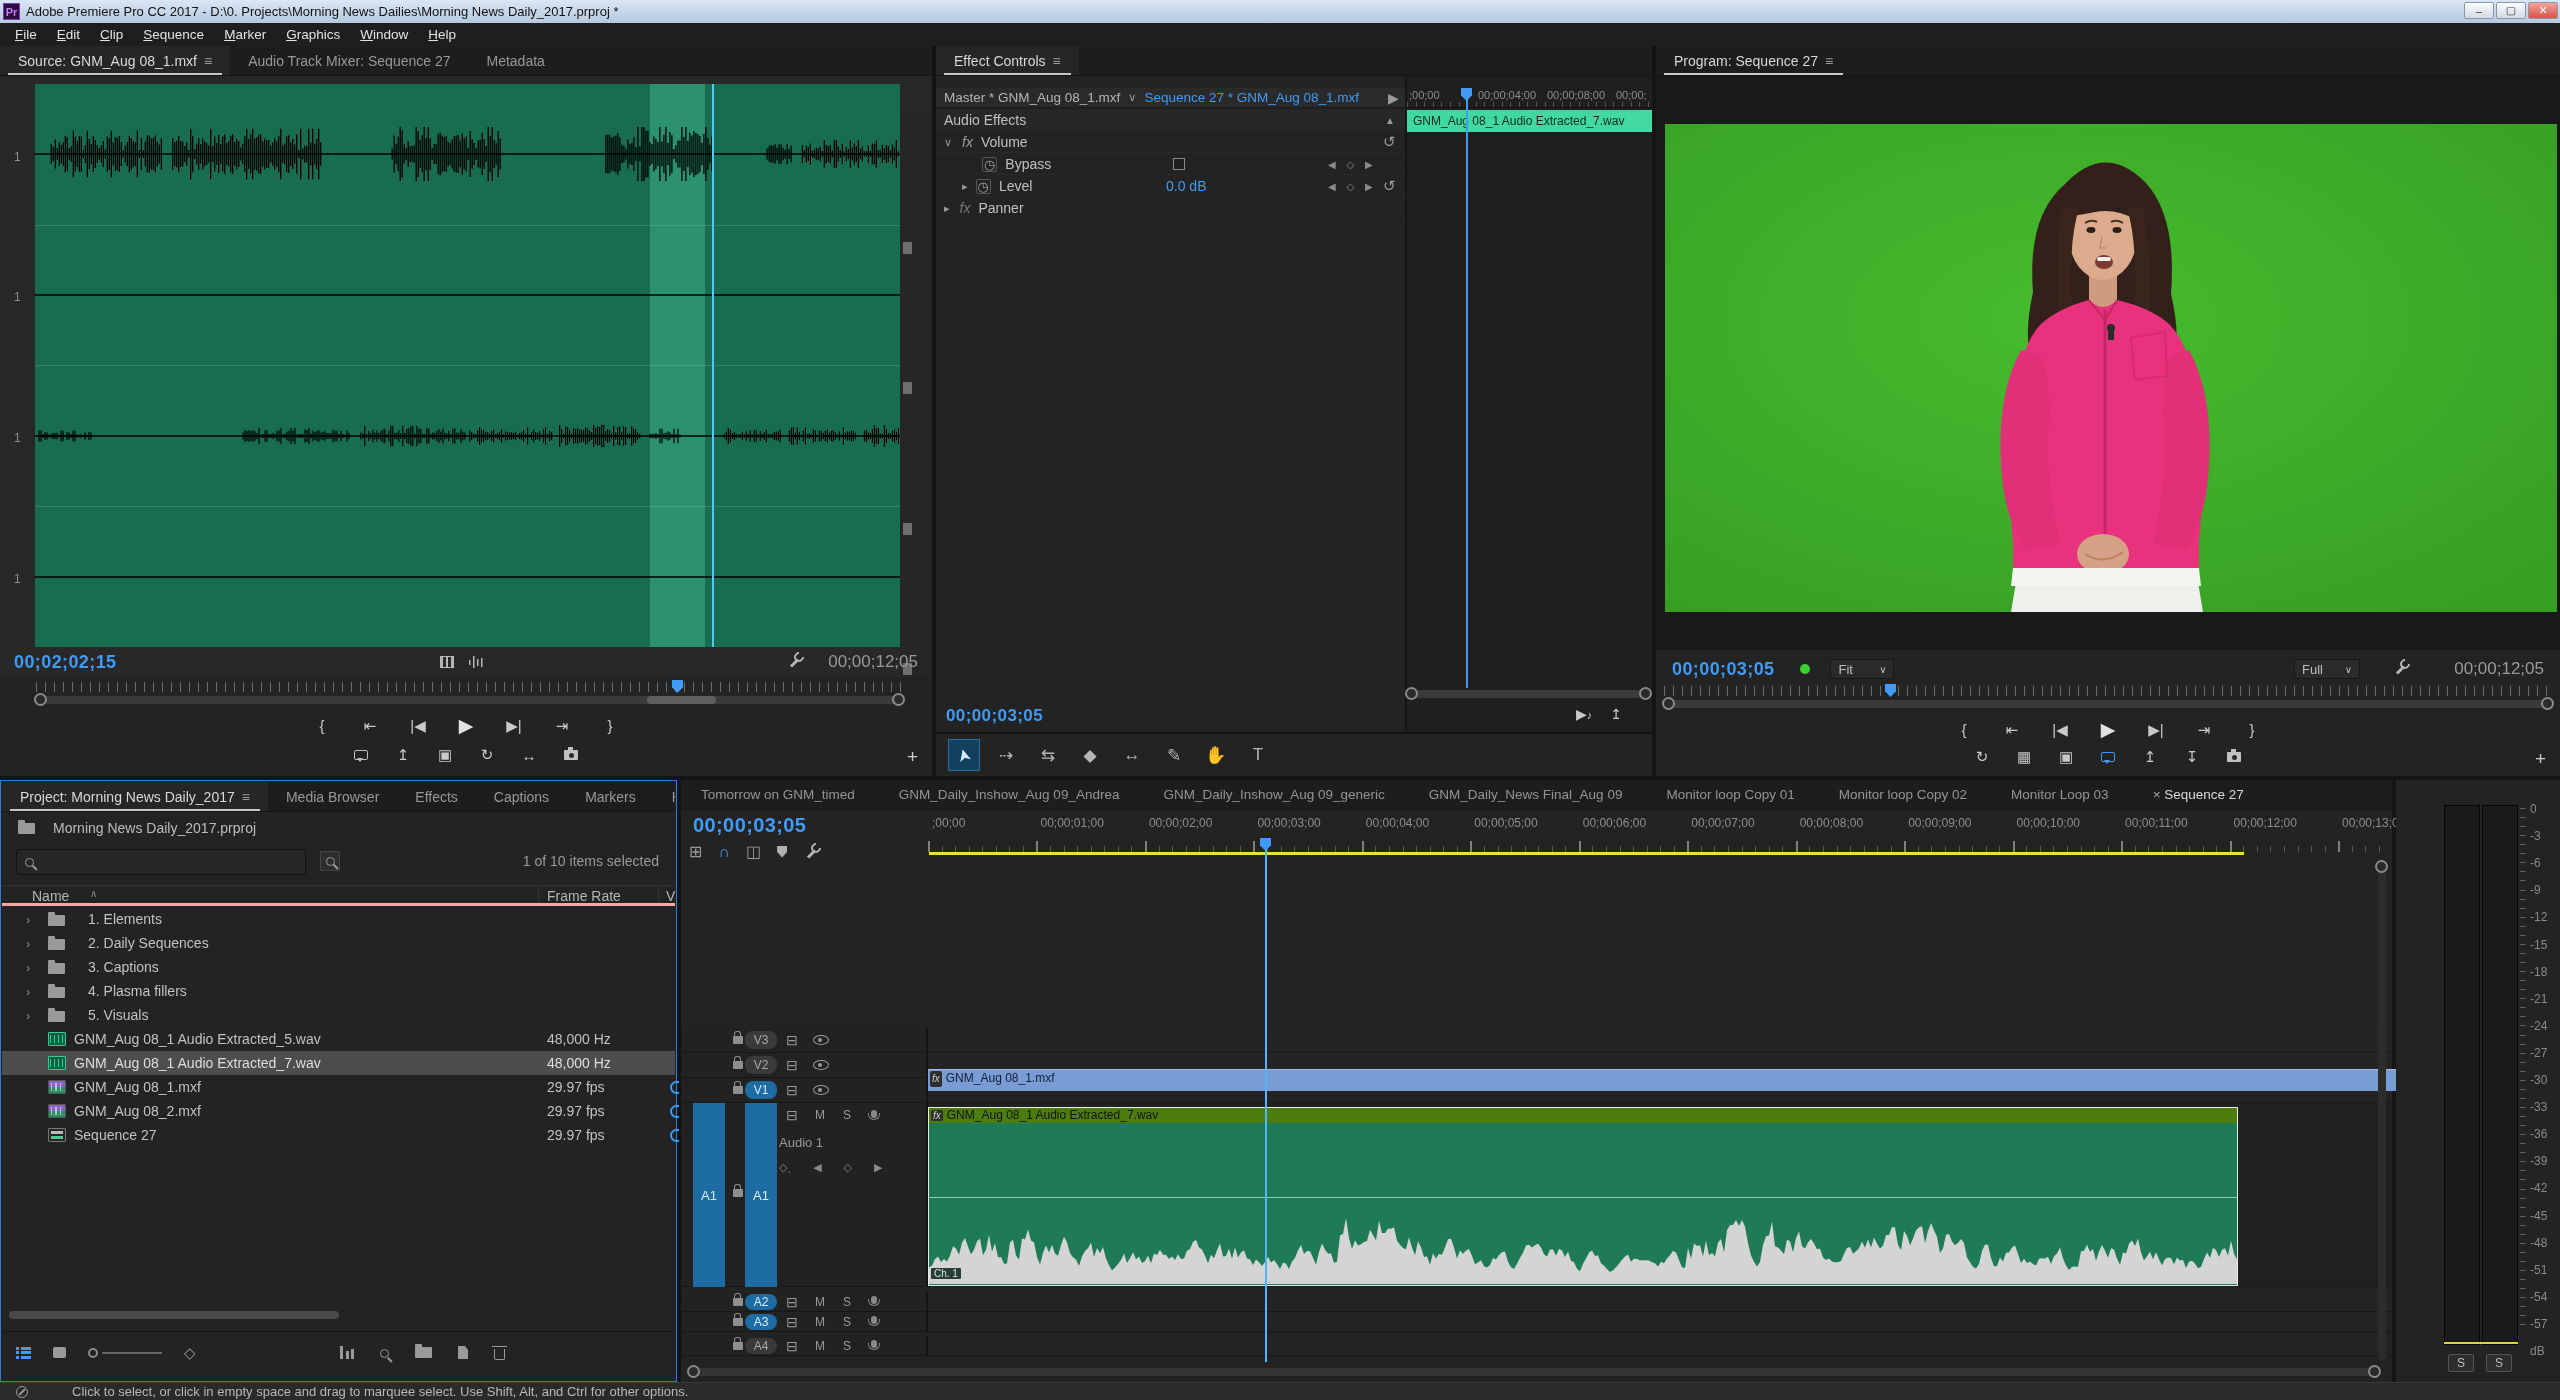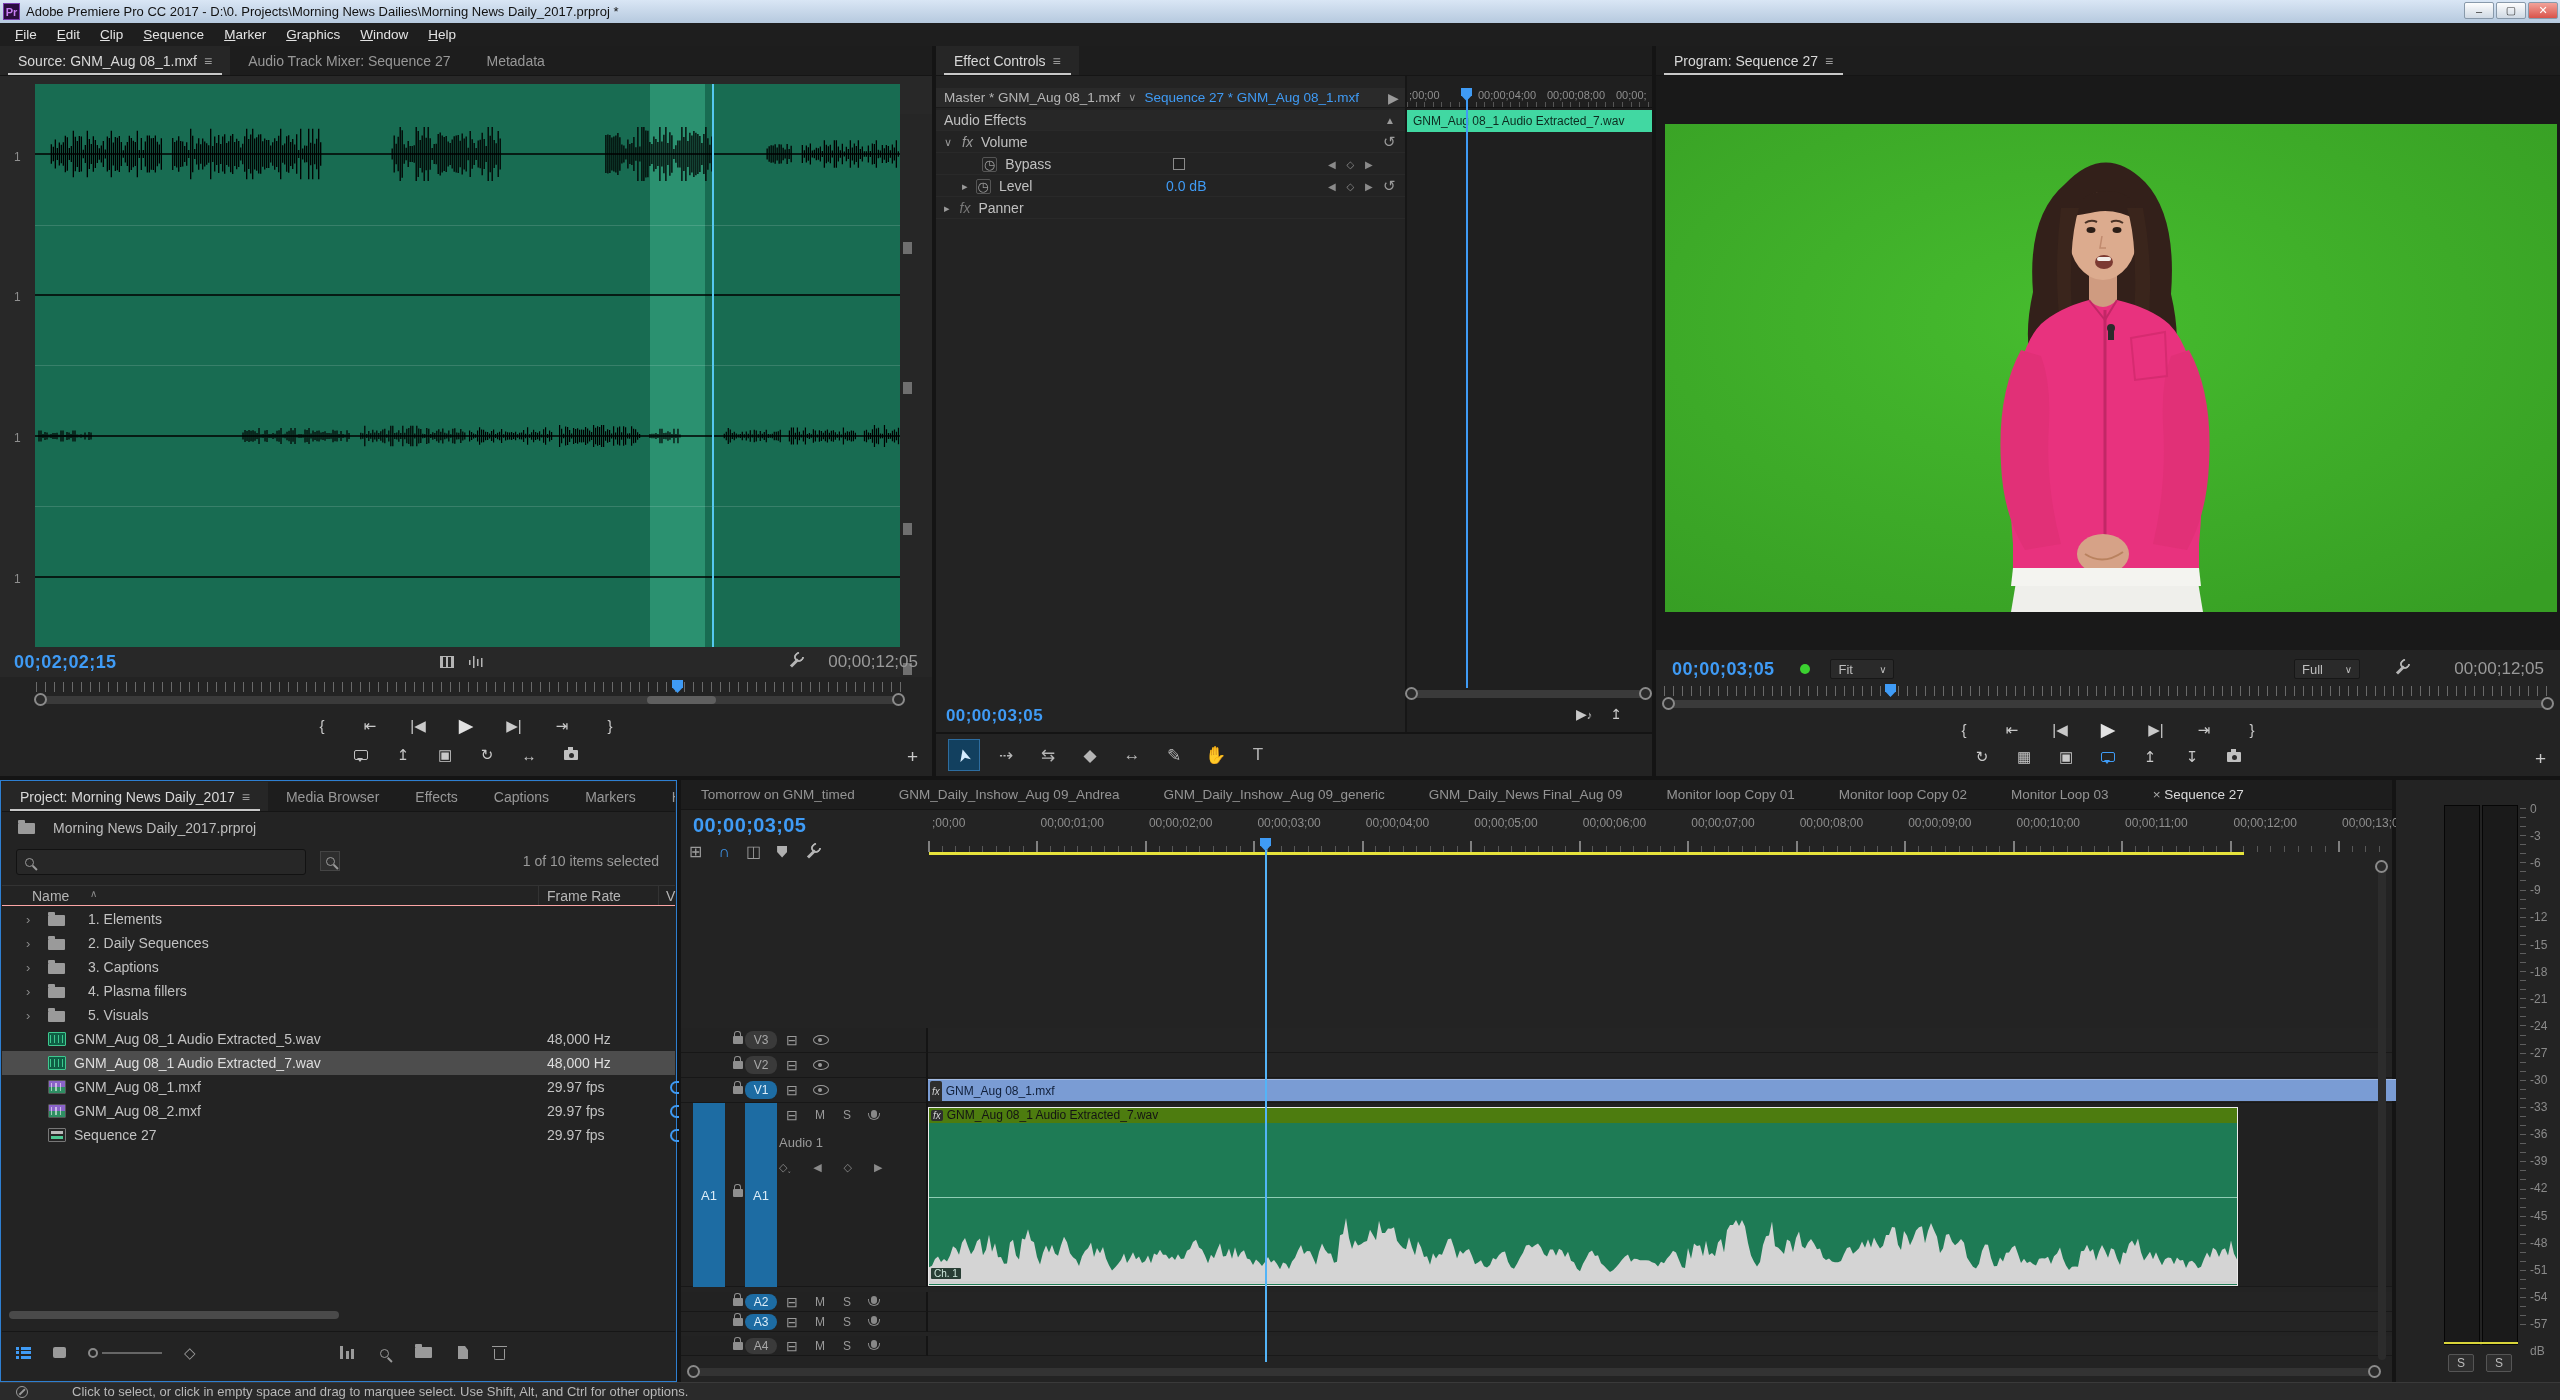--- a/index.html
+++ b/index.html
@@ -98,21 +98,21 @@
   .pname{position:absolute;white-space:nowrap;}
   .prate{position:absolute;left:545px;}
   .usagedot{position:absolute;left:668px;width:9px;height:13px;border-radius:7px 0 0 7px;border:2px solid #3f9bf5;border-right:none;}
   .fileicon{position:absolute;left:46px;width:18px;height:14px;border-radius:1px;}
   .fileicon.audio{background:#0f5f45;border:1px solid #3ec98f;}
   .fileicon.audio::after{content:"";position:absolute;inset:2px 1px;background:repeating-linear-gradient(90deg,#3ec98f 0 1.5px,transparent 1.5px 4px);}
   .fileicon.video{background:linear-gradient(#8a63c9 0 50%,#2e8f63 50% 100%);border:1px solid #555;}
   .fileicon.video::after{content:"";position:absolute;inset:2px;background:repeating-linear-gradient(90deg,rgba(255,255,255,.55) 0 1.5px,transparent 1.5px 4.5px);}
   .fileicon.sequence{background:#262626;border:1px solid #777;}
   .fileicon.sequence::after{content:"";position:absolute;inset:2px;background:linear-gradient(#bbb,#bbb) 0 0/100% 3px,linear-gradient(#4ec993,#4ec993) 0 5px/100% 3px,linear-gradient(#bbb,#bbb) 0 10px/60% 2px;background-repeat:no-repeat;}
-  .colheadline{position:absolute;left:1px;right:1px;height:21px;border-top:1px solid #333;border-bottom:1px solid #fca5a5;color:#b5b5b5;}
+  .colheadline{position:absolute;left:1px;right:1px;height:21px;border-top:1px solid #333;border-bottom:3px solid #fca5a5;color:#b5b5b5;}
   
   .tltab{padding:0 0;color:#949494;font-size:13.5px;white-space:nowrap;}
   .tltab.active{color:#dadada;}
   .tl-ruler{position:absolute;left:247px;top:32px;width:1464px;height:40px;color:#8e8e8e;font-size:12px;}
   .tl-ruler::before{content:"";position:absolute;left:0;right:0;bottom:0;height:6px;background:repeating-linear-gradient(90deg,#585858 0 1px,transparent 1px 13.56px);}
   .tl-ruler::after{content:"";position:absolute;left:0;right:0;bottom:0;height:11px;background:repeating-linear-gradient(90deg,#808080 0 2px,transparent 2px 108.46px);}
   .rlabel{position:absolute;top:4px;}
   .trkhead{position:absolute;left:0;width:247px;background:#222;border-bottom:1px solid #171717;border-right:2px solid #141414;display:flex;align-items:center;}
   .tbox{position:absolute;left:64px;width:32px;height:18px;background:#3a3a3a;color:#a8a8a8;font-size:12px;display:flex;align-items:center;justify-content:center;border-radius:8px;}
   .tbox.on{background:#1d6ca3;color:#dcedf8;}
@@ -635,21 +635,21 @@
     </div>
 
     <div class="tlane" style="top:248px;height:25px;"></div>
     <div class="tlane" style="top:273px;height:25px;"></div>
     <div class="tlane" style="top:298px;height:25px;"></div>
     <div class="tlane" style="top:323px;height:184px;background:#212121;"></div>
     <div class="tlane" style="top:512px;height:20px;"></div>
     <div class="tlane" style="top:532px;height:20px;"></div>
     <div class="tlane" style="top:556px;height:20px;"></div>
 
-    <div class="vclip" style="left:247px;top:299px;width:1472px;height:22px;line-height:22px;">
+    <div class="vclip" style="left:247px;top:289px;width:1472px;height:22px;line-height:16px;">
       <span class="fxbadge">fx</span><span>GNM_Aug 08_1.mxf</span>
     </div>
     <div class="aclip" style="left:247px;top:327px;width:1310px;height:179px;">
       <div class="title"><span class="fxbadge">fx</span><span>GNM_Aug 08_1 Audio Extracted_7.wav</span></div>
       <div style="position:absolute;left:0;right:0;top:89px;height:1px;background:#8fcdb4;"></div>
       <svg id="tlwavesvg" width="1308" height="86" style="position:absolute;left:0;top:90px;">
         <path id="tlwavepath" fill="#d4d4d4" stroke="none" d="M0 86L0 69.3L3 67.8L6 61.1L9 58.5L12 63.9L15 61.0L18 63.4L21 57.5L24 48.3L27 50.6L30 56.7L33 44.5L36 40.1L39 48.5L42 56.2L45 51.7L48 43.3L51 40.4L54 57.2L57 51.8L60 36.7L63 53.7L66 45.2L69 59.2L72 59.0L75 65.8L78 65.4L81 44.5L84 41.7L87 57.6L90 61.4L93 40.5L96 41.4L99 31.2L102 42.4L105 44.3L108 59.0L111 66.6L114 54.8L117 47.5L120 54.6L123 46.7L126 55.6L129 57.8L132 47.2L135 38.8L138 44.2L141 55.2L144 59.3L147 61.5L150 67.9L153 58.2L156 52.9L159 50.3L162 44.5L165 58.9L168 49.9L171 55.3L174 49.0L177 60.5L180 67.2L183 72.4L186 69.5L189 66.0L192 62.1L195 55.6L198 65.1L201 60.3L204 54.3L207 61.3L210 58.4L213 64.9L216 63.2L219 57.5L222 65.2L225 55.6L228 57.0L231 51.8L234 56.7L237 56.8L240 60.9L243 58.5L246 61.9L249 56.3L252 60.9L255 60.5L258 52.7L261 50.9L264 43.9L267 41.8L270 49.6L273 51.6L276 57.7L279 65.2L282 56.8L285 60.2L288 52.2L291 45.2L294 58.5L297 57.9L300 50.4L303 60.8L306 49.3L309 59.4L312 54.5L315 52.3L318 60.5L321 61.6L324 66.9L327 61.4L330 64.3L333 68.1L336 64.0L339 58.9L342 64.4L345 62.0L348 66.1L351 71.2L354 64.6L357 65.7L360 71.0L363 63.4L366 59.7L369 52.6L372 46.9L375 56.1L378 53.1L381 53.2L384 59.8L387 66.8L390 53.9L393 45.6L396 51.7L399 55.4L402 55.4L405 64.7L408 63.8L411 37.3L414 35.9L417 20.0L420 40.0L423 50.9L426 42.3L429 47.4L432 46.2L435 43.9L438 43.0L441 31.8L444 37.0L447 42.3L450 22.8L453 34.9L456 34.9L459 30.4L462 30.7L465 29.3L468 42.7L471 46.7L474 50.1L477 51.3L480 39.3L483 49.6L486 57.2L489 43.2L492 49.2L495 59.0L498 58.3L501 66.7L504 55.3L507 60.5L510 55.9L513 56.8L516 49.3L519 41.3L522 40.6L525 49.4L528 60.4L531 52.5L534 55.7L537 52.5L540 51.0L543 58.0L546 66.3L549 64.6L552 62.2L555 68.3L558 69.4L561 67.1L564 60.1L567 61.6L570 57.1L573 54.3L576 53.6L579 63.7L582 69.2L585 70.7L588 65.7L591 59.8L594 54.7L597 47.6L600 46.7L603 49.5L606 47.2L609 45.6L612 49.5L615 56.3L618 58.4L621 51.6L624 51.6L627 57.8L630 50.7L633 52.6L636 59.0L639 53.7L642 62.8L645 64.2L648 70.7L651 73.2L654 65.7L657 60.6L660 54.5L663 52.6L666 57.9L669 57.3L672 65.2L675 67.7L678 70.9L681 74.0L684 72.3L687 69.2L690 65.8L693 61.8L696 58.4L699 56.5L702 63.7L705 60.8L708 61.1L711 62.3L714 62.3L717 62.3L720 62.6L723 64.2L726 65.3L729 68.6L732 63.7L735 65.2L738 60.6L741 57.3L744 52.8L747 54.5L750 62.0L753 69.3L756 69.9L759 50.1L762 60.8L765 45.4L768 48.1L771 47.3L774 58.3L777 42.8L780 56.9L783 55.0L786 58.2L789 44.5L792 41.0L795 54.6L798 32.3L801 27.0L804 27.0L807 22.0L810 27.9L813 21.9L816 28.6L819 44.9L822 57.5L825 63.8L828 68.6L831 64.0L834 47.1L837 38.3L840 37.6L843 23.4L846 48.3L849 49.5L852 52.4L855 55.9L858 41.4L861 43.2L864 54.2L867 40.0L870 33.4L873 48.3L876 50.5L879 44.6L882 41.1L885 45.6L888 51.2L891 50.6L894 59.6L897 62.0L900 60.6L903 63.4L906 64.3L909 64.3L912 63.1L915 55.9L918 50.0L921 49.0L924 55.7L927 53.2L930 50.3L933 43.6L936 49.8L939 41.2L942 49.5L945 39.4L948 45.4L951 50.5L954 47.8L957 36.9L960 36.9L963 28.9L966 29.5L969 46.7L972 51.9L975 33.0L978 37.7L981 47.2L984 40.8L987 32.6L990 29.3L993 28.3L996 45.2L999 33.1L1002 24.9L1005 32.2L1008 38.7L1011 54.9L1014 50.6L1017 36.7L1020 36.1L1023 43.6L1026 47.3L1029 44.7L1032 41.0L1035 44.7L1038 59.5L1041 64.3L1044 68.8L1047 70.6L1050 65.7L1053 53.0L1056 46.4L1059 46.8L1062 60.0L1065 68.2L1068 67.9L1071 59.4L1074 63.4L1077 54.7L1080 54.5L1083 49.6L1086 47.5L1089 56.0L1092 64.9L1095 60.8L1098 65.1L1101 63.5L1104 65.9L1107 67.5L1110 60.8L1113 60.3L1116 60.5L1119 58.8L1122 66.0L1125 58.3L1128 55.4L1131 49.5L1134 60.5L1137 67.6L1140 72.0L1143 68.7L1146 68.6L1149 68.7L1152 53.3L1155 52.7L1158 46.8L1161 53.8L1164 50.9L1167 62.7L1170 53.6L1173 47.0L1176 52.7L1179 59.8L1182 50.2L1185 51.4L1188 60.6L1191 67.0L1194 54.3L1197 55.4L1200 45.8L1203 42.6L1206 47.9L1209 40.5L1212 54.3L1215 62.5L1218 58.3L1221 53.7L1224 61.3L1227 54.3L1230 61.3L1233 67.2L1236 61.2L1239 59.6L1242 60.1L1245 66.2L1248 59.6L1251 62.4L1254 61.9L1257 70.0L1260 63.8L1263 62.8L1266 65.5L1269 70.3L1272 68.7L1275 60.9L1278 54.5L1281 59.7L1284 49.8L1287 52.0L1290 59.1L1293 51.7L1296 50.2L1299 57.4L1302 42.6L1305 55.7L1308 61.6L1308 86Z"></path>
       </svg>
       <div style="position:absolute;left:0;right:0;bottom:2px;height:2px;background:#cfcfcf;"></div>
       <div class="chbadge">Ch. 1</div>

